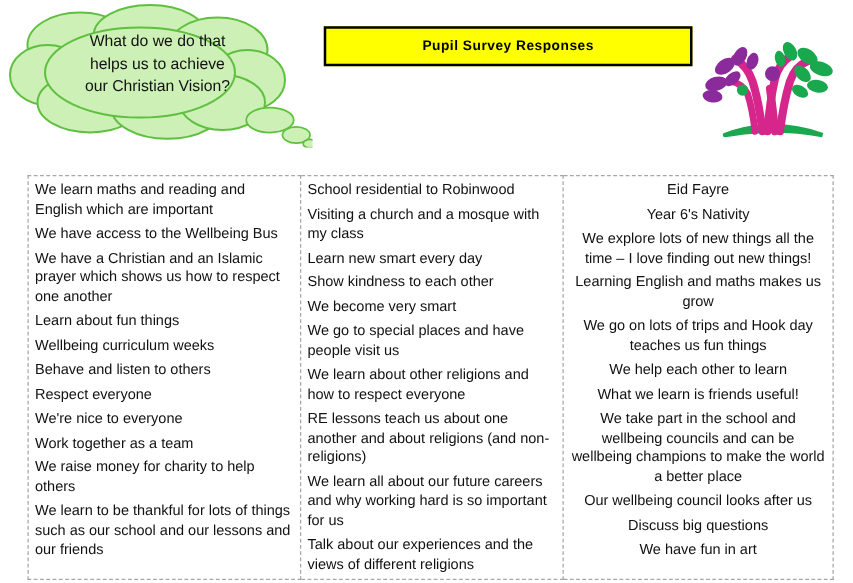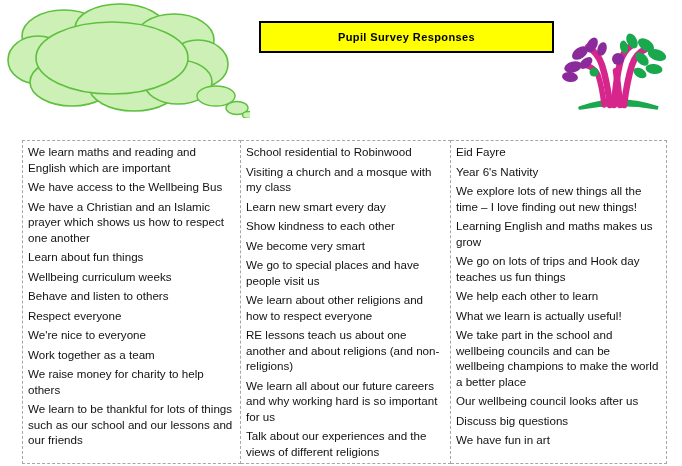--- a/index.html
+++ b/index.html
@@ -82,21 +82,21 @@
     border-collapse: collapse;
     table-layout: fixed;
   }
   #responses-table td {
     vertical-align: top;
     border: 1px dashed #a6a6a6;
     padding: 3px 5px 4px 5px;
   }
   #responses-table td.col1 { width: 218px; }
   #responses-table td.col2 { width: 210px; margin-left: 20px; }
-  #responses-table td.col3 { width: 216px; }
+  #responses-table td.col3 { width: 216px; text-align: center; }
 
   .resp-item {
     font-size: 11.6px;
     line-height: 15.5px;
     color: #111111;
     margin: 0 0 4px 0;
   }
   .resp-item:last-child { margin-bottom: 0; }
 </style>
 </head>
@@ -114,20 +114,23 @@
       <ellipse cx="132" cy="84" rx="45" ry="25"></ellipse>
       <ellipse cx="176" cy="80" rx="34" ry="22"></ellipse>
       <ellipse cx="110" cy="56" rx="76" ry="36"></ellipse>
     </g>
     <g fill="#ccf0b5" stroke="#5fbf3f" stroke-width="1.4">
       <ellipse cx="214" cy="94" rx="19" ry="10"></ellipse>
       <ellipse cx="235" cy="106" rx="11" ry="6.5"></ellipse>
       <ellipse cx="246" cy="113" rx="5.5" ry="3.5"></ellipse>
     </g>
   </svg>
+  <div id="bubble-text">What do we do that
+helps us to achieve
+our Christian Vision?</div>
 </div>
 
 <div id="title-banner">
   <span id="title-text">Pupil Survey Responses</span>
 </div>
 
 <div id="logo">
   <svg viewBox="0 0 120 90" xmlns="http://www.w3.org/2000/svg">
 
     <path d="M24 82 Q60 70 98 82 Q60 78 24 82 Z" fill="#1aa84f"></path>
@@ -188,21 +191,21 @@
       <p class="resp-item">We learn all about our future careers and why working hard is so important for us</p>
       <p class="resp-item">Talk about our experiences and the views of different religions</p>
     </td>
     <td class="col3">
       <p class="resp-item">Eid Fayre</p>
       <p class="resp-item">Year 6's Nativity</p>
       <p class="resp-item">We explore lots of new things all the time – I love finding out new things!</p>
       <p class="resp-item">Learning English and maths makes us grow</p>
       <p class="resp-item">We go on lots of trips and Hook day teaches us fun things</p>
       <p class="resp-item">We help each other to learn</p>
-      <p class="resp-item">What we learn is actually useful!</p>
+      <p class="resp-item">What we learn is friends useful!</p>
       <p class="resp-item">We take part in the school and wellbeing councils and can be wellbeing champions to make the world a better place</p>
       <p class="resp-item">Our wellbeing council looks after us</p>
       <p class="resp-item">Discuss big questions</p>
       <p class="resp-item">We have fun in art</p>
     </td>
   </tr>
 </tbody>
   </table>
 
 </body></html>

